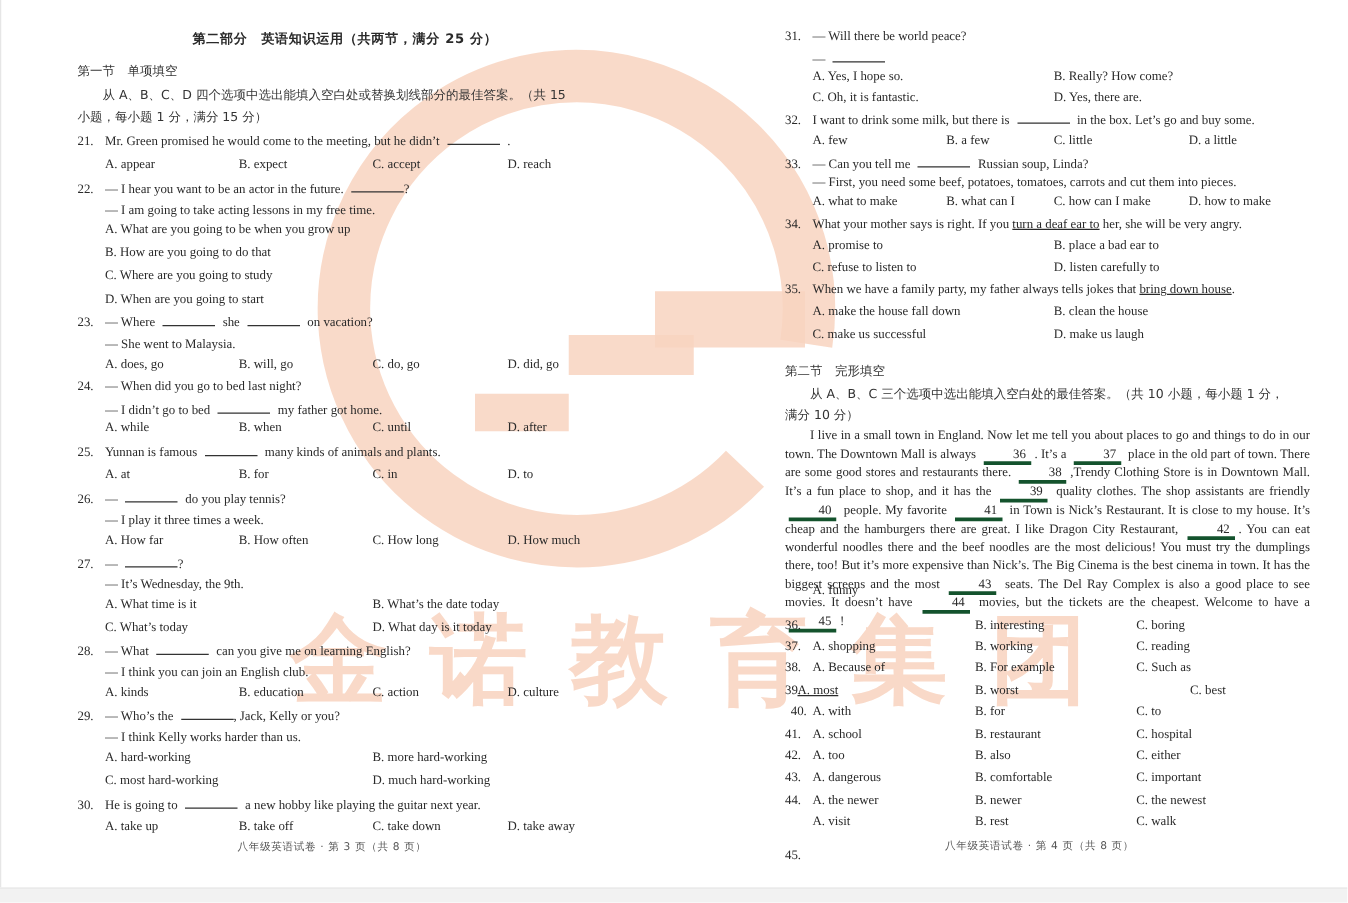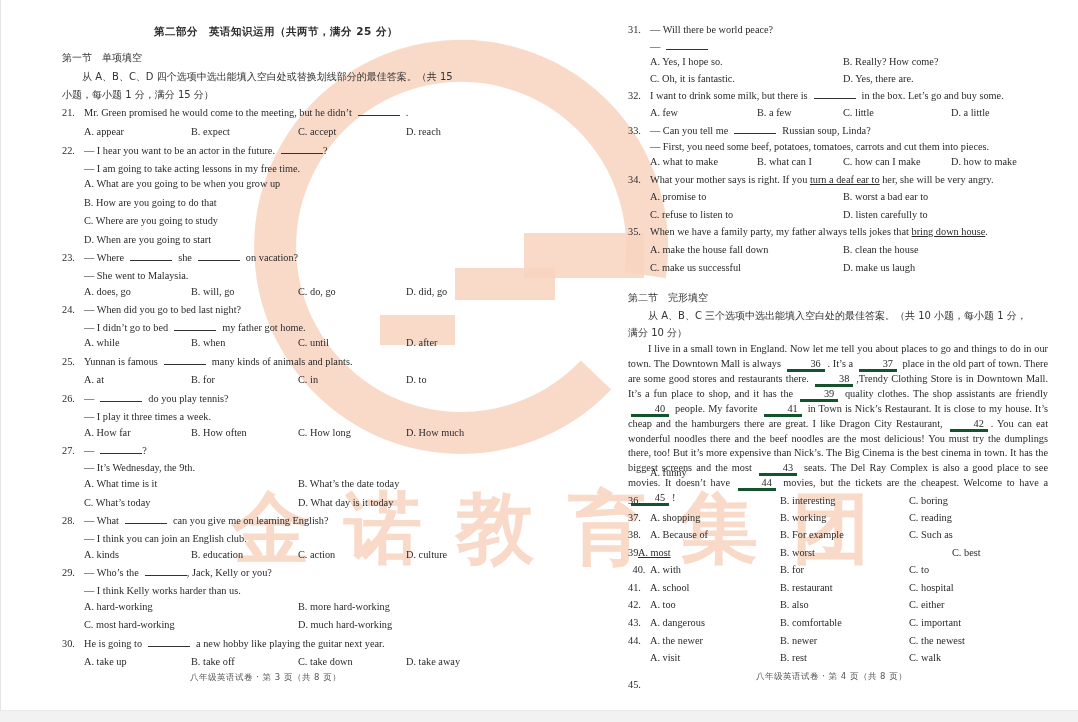--- a/index.html
+++ b/index.html
@@ -179,21 +179,21 @@
   <div class="line" style="left:22px; top:140px;">— First, you need some beef, potatoes, tomatoes, carrots and cut them into pieces.</div>
   <div class="opt" style="left:22px; top:155px;">A.  what to make</div>
   <div class="opt" style="left:129px; top:155px;">B.  what can I</div>
   <div class="opt" style="left:215px; top:155px;">C.  how can I make</div>
   <div class="opt" style="left:323px; top:155px;">D.  how to make</div>
 
   <div class="line" style="left:0; top:173px;">
     <span class="qnum">34.</span><span>What your mother says is right. If you</span> <span class="u">turn a deaf ear to</span> <span>her, she will be very angry.</span>
   </div>
   <div class="opt" style="left:22px; top:190px;">A.  promise to</div>
-  <div class="opt" style="left:215px; top:190px;">B.  worst a bad ear to</div>
+  <div class="opt" style="left:215px; top:190px;">B.  place a bad ear to</div>
   <div class="opt" style="left:22px; top:208px;text-align:center;">C.  refuse to listen to</div>
   <div class="opt" style="left:215px; top:208px;">D.  listen carefully to</div>
 
   <div class="line" style="left:0; top:225px;">
     <span class="qnum">35.</span><span>When we have a family party, my father always tells jokes that</span> <span class="u">bring down house</span><span>.</span>
   </div>
   <div class="opt" style="left:22px; top:243px;">A.  make the house fall down</div>
   <div class="opt" style="left:215px; top:243px;">B.  clean the house</div>
   <div class="opt" style="left:22px; top:261px;">C.  make us successful</div>
   <div class="opt" style="left:215px; top:261px;">D.  make us laugh</div>

